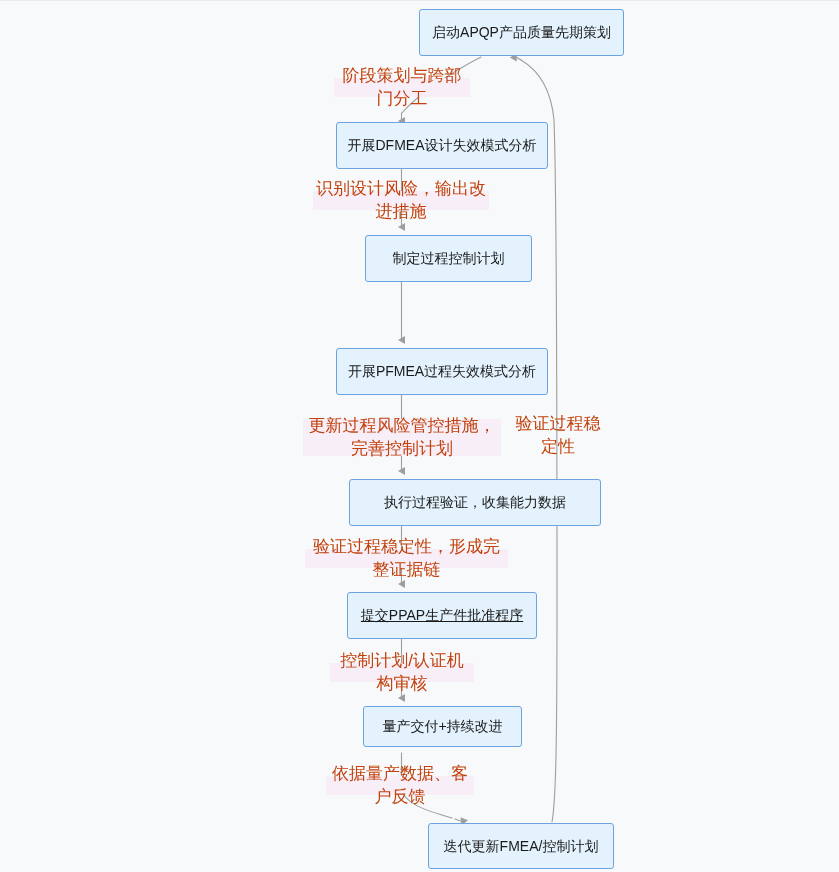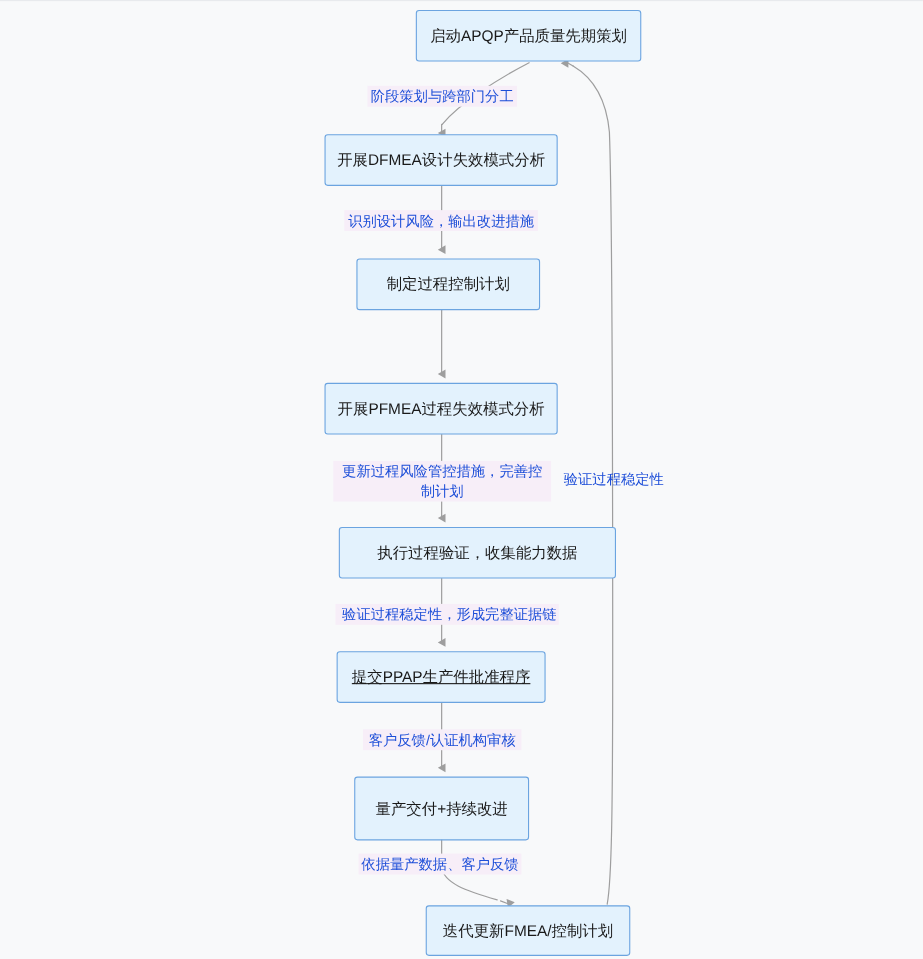--- a/index.html
+++ b/index.html
@@ -45,27 +45,28 @@
     border-radius: 3px;
     display: flex;
     align-items: center;
     justify-content: center;
     color: #1a1a1a;
     font-size: 14px;
     line-height: 1.35;
     text-align: left;
     padding: 2px 24px;
     white-space: nowrap;
+    margin-left: 41px;
   }
   .edge-label {
     position: absolute;
     box-sizing: border-box;
     background: #f7eef8;
-    color: #1d4ed8;
-    font-size: 13px;
+    color: #c2410c;
+    font-size: 17px;
     line-height: 1.35;
     text-align: center;
     display: flex;
     align-items: center;
     justify-content: center;
     padding: 1px 2px;
   }
   .edge-label.plain {
     background: transparent;
   }
@@ -123,21 +124,21 @@
   </div>
 
   <div class="node" style="left:308px; top:479px; width:252px; height:47px;">
     <span>执行过程验证，收集能力数据</span>
   </div>
 
   <div class="node" style="left:306px; top:592px; width:190px; height:47px;text-decoration:underline;">
     <span>提交PPAP生产件批准程序</span>
   </div>
 
-  <div class="node" style="left:322px; top:706px; width:159px; height:58px;">
+  <div class="node" style="left:322px; top:706px; width:159px; height:41px;">
     <span>量产交付+持续改进</span>
   </div>
 
   <div class="node" style="left:387px; top:823px; width:186px; height:46px;">
     <span>迭代更新FMEA/控制计划</span>
   </div>
 
   <div class="edge-label" style="left:334px; top:78px; width:136px; height:19px;">
     <span>阶段策划与跨部门分工</span>
   </div>
@@ -149,21 +150,21 @@
 
   <div class="edge-label" style="left:303px; top:419px; width:198px; height:37px; white-space:normal;">
     <span>更新过程风险管控措施，完善控制计划</span>
   </div>
 
   <div class="edge-label" style="left:305px; top:549px; width:203px; height:19px;justify-content:flex-end;">
     <span>验证过程稳定性，形成完整证据链</span>
   </div>
 
   <div class="edge-label" style="left:330px; top:663px; width:144px; height:19px;">
-    <span>客户反馈/认证机构审核</span>
+    <span>控制计划/认证机构审核</span>
   </div>
 
   <div class="edge-label" style="left:326px; top:776px; width:148px; height:19px;">
     <span>依据量产数据、客户反馈</span>
   </div>
 
   <div class="edge-label plain" style="left:508px; top:426px; width:100px; height:19px;">
     <span>验证过程稳定性</span>
   </div>
 

